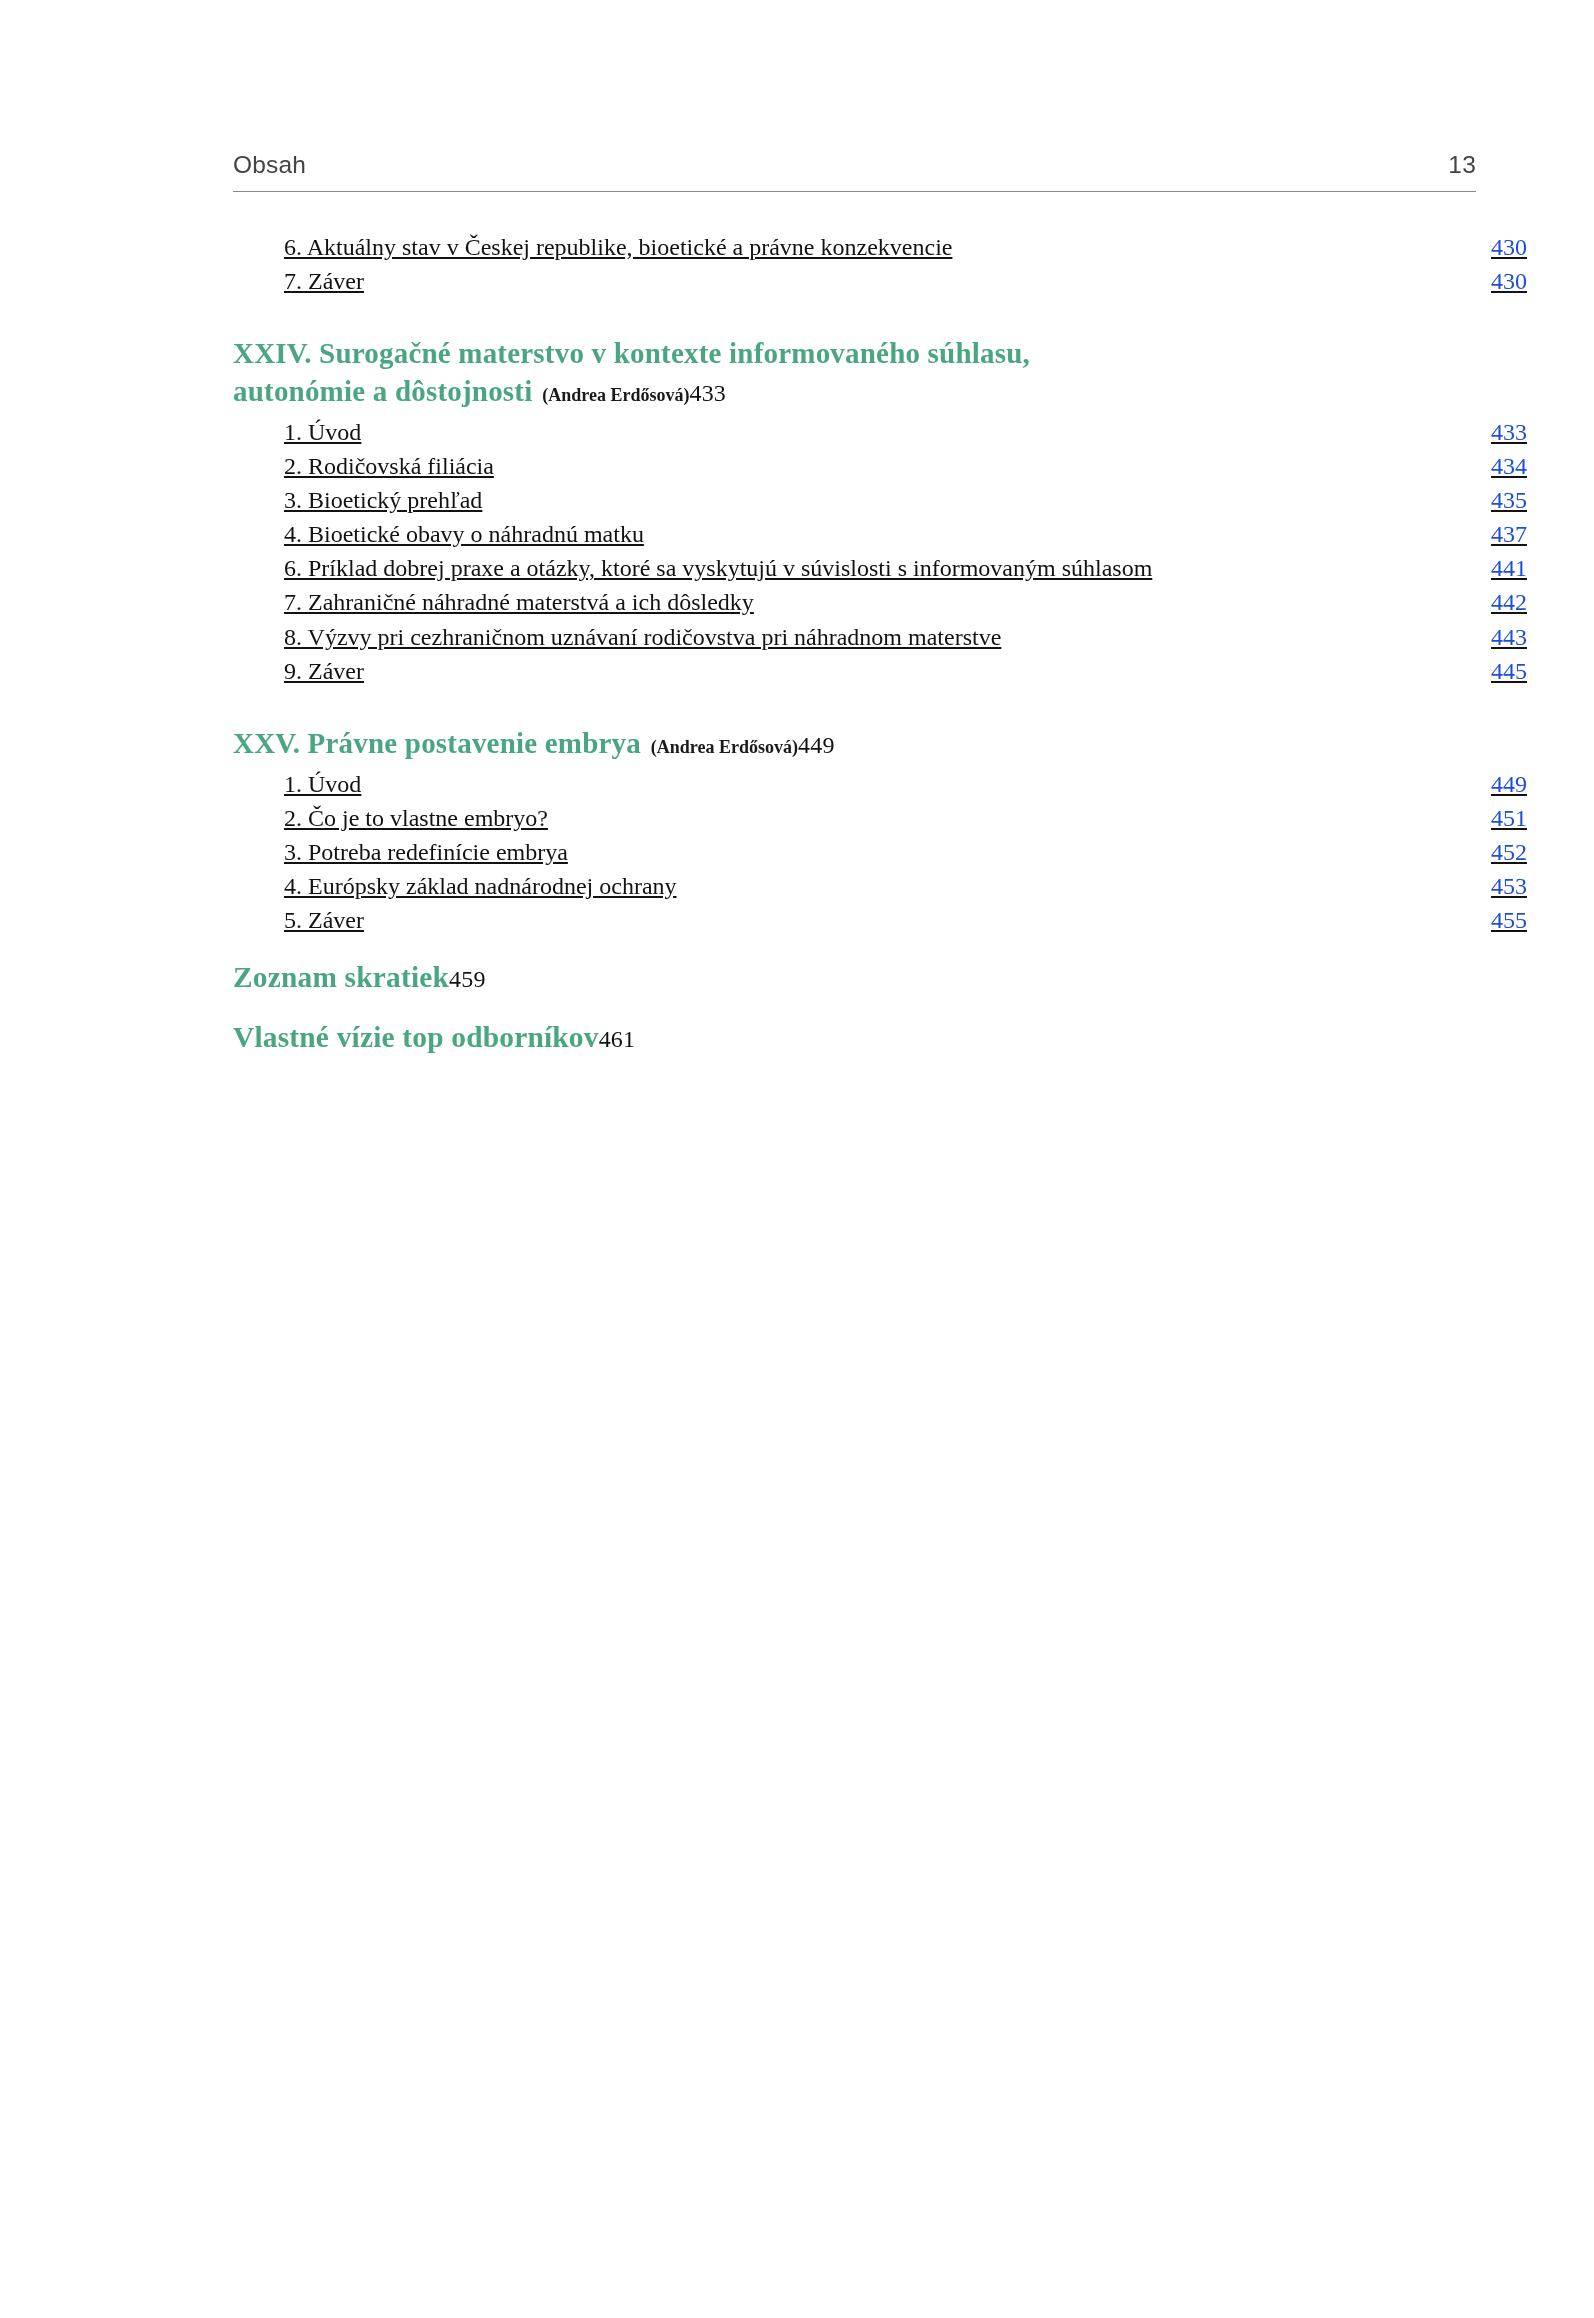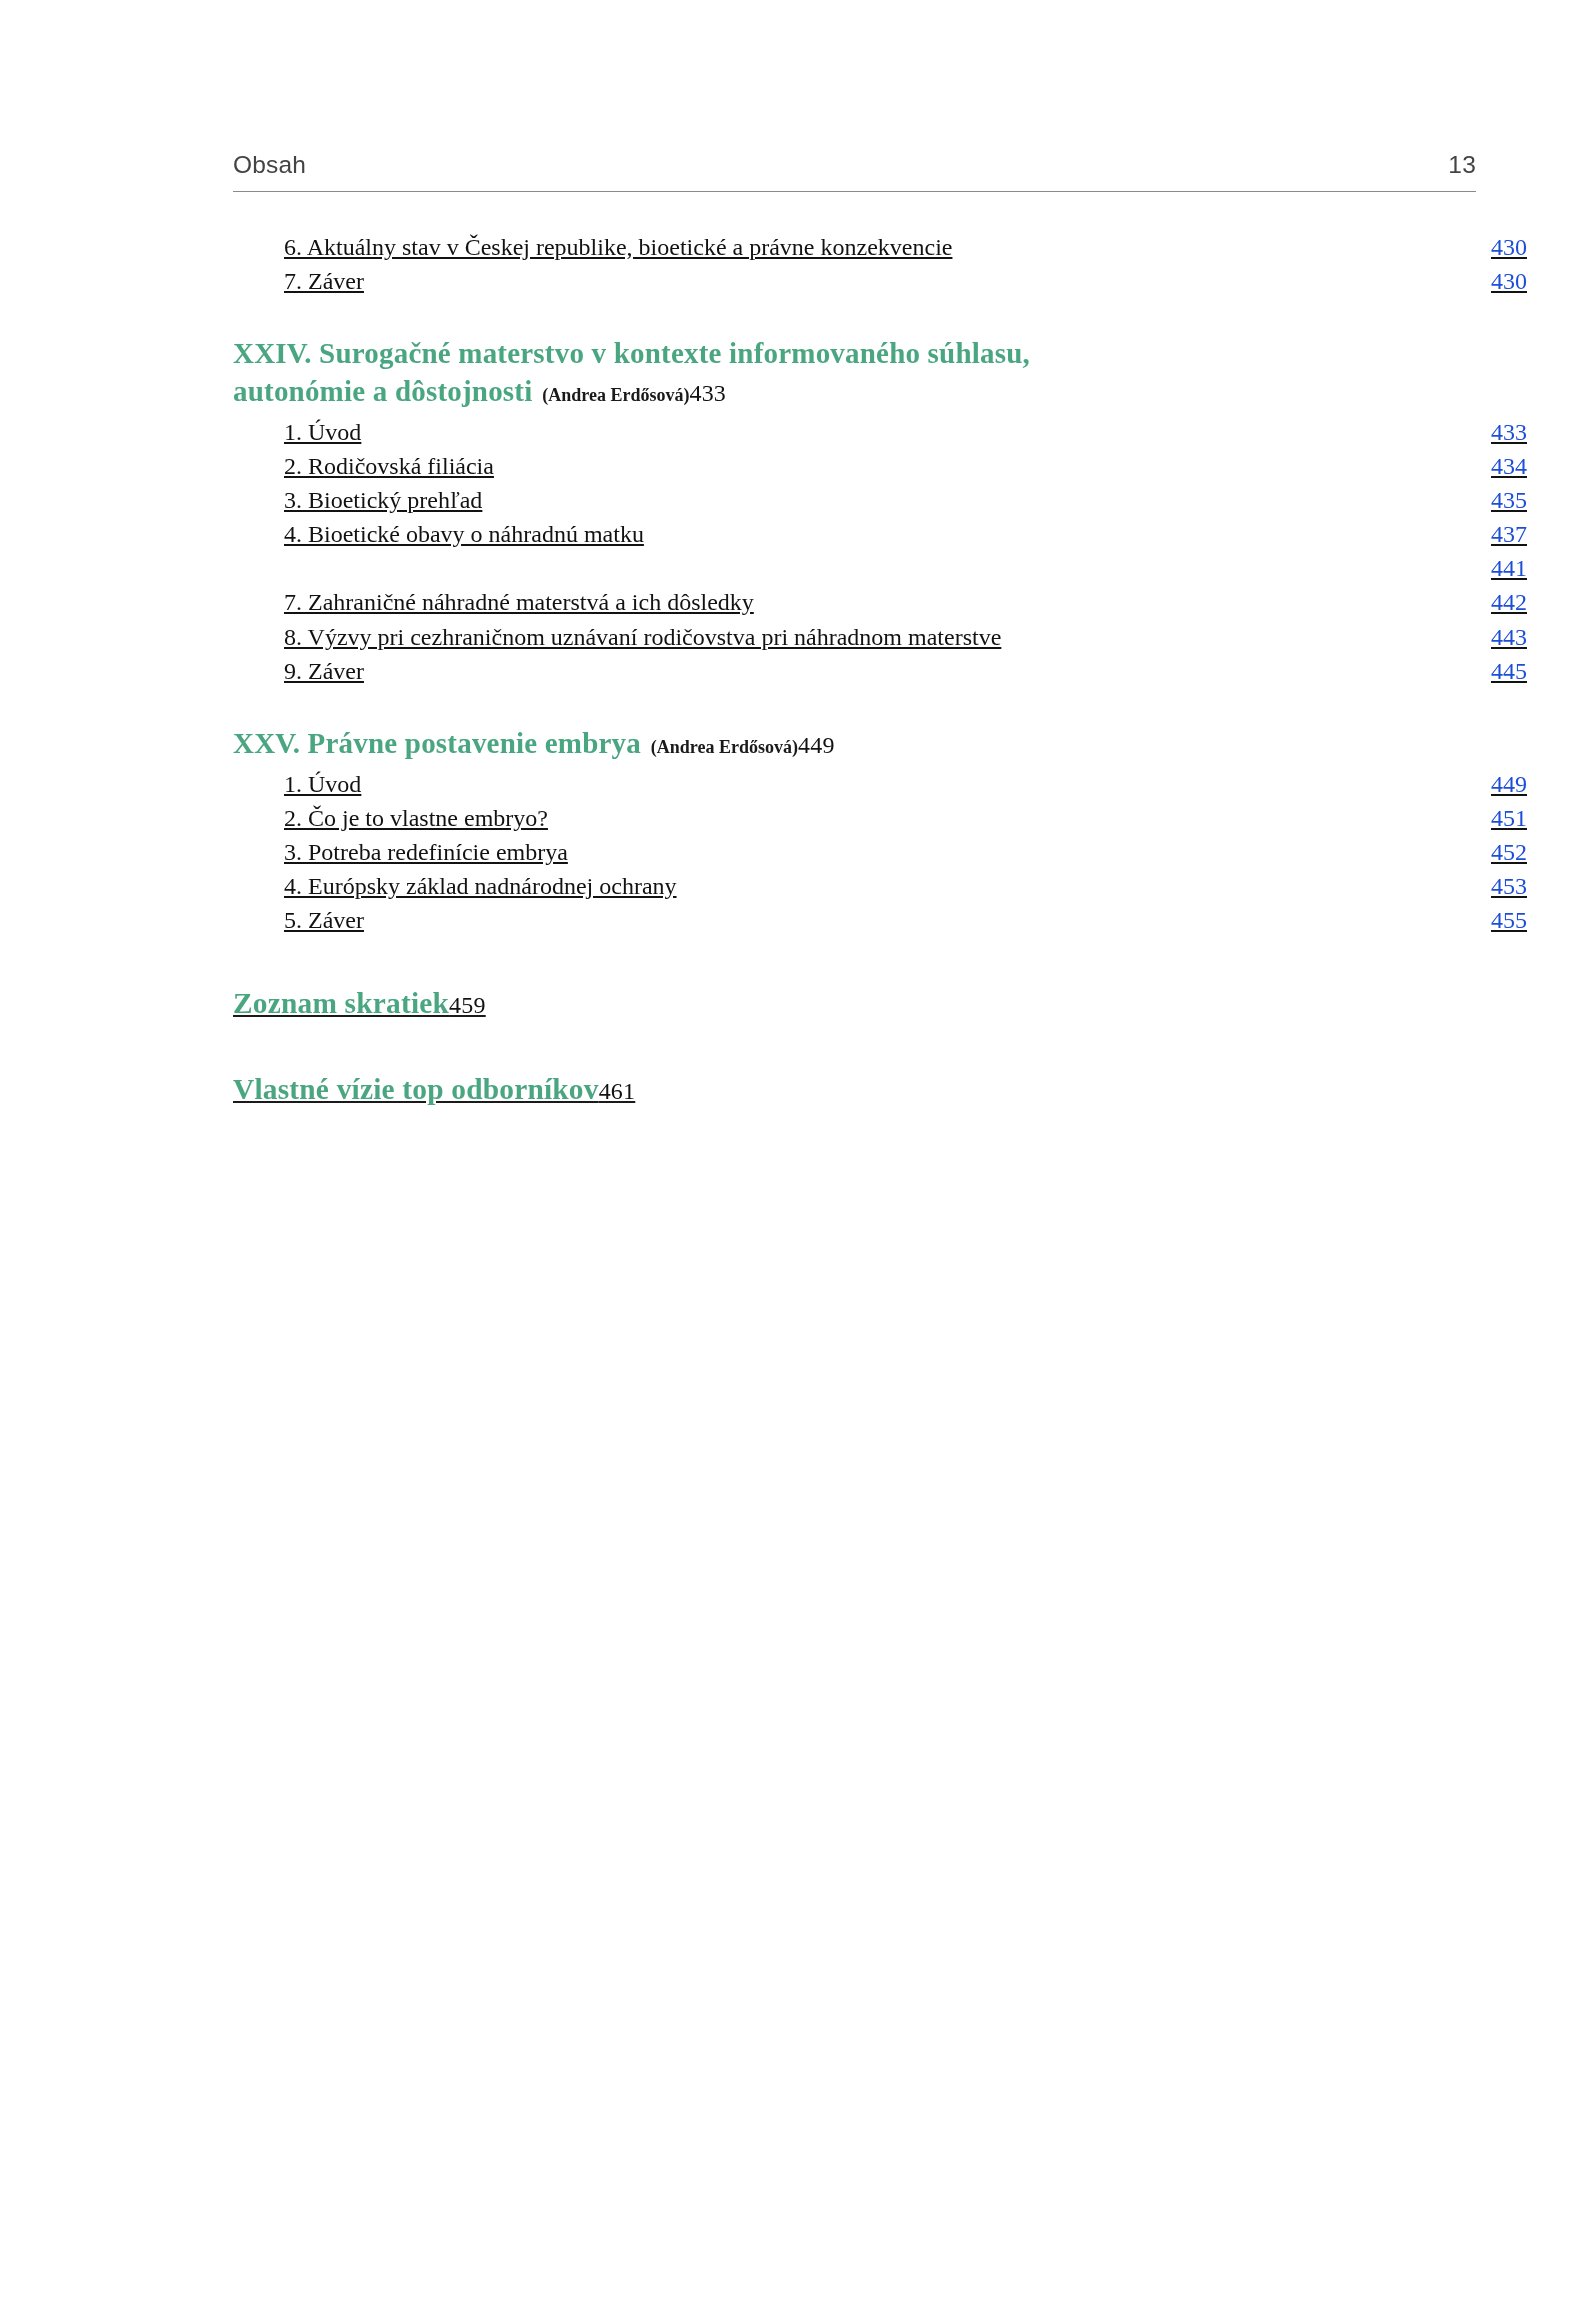--- a/index.html
+++ b/index.html
@@ -95,22 +95,21 @@
   .chapter-line2 {
     display: flex;
     align-items: baseline;
     width: 100%;
   }
   .group { margin-bottom: 3.3px; }
 
   .top-group { margin-top: 38px; }
 
   .section-major {
-    margin-top: 47px;
-    text-decoration: underline;
+    margin-top: 21px;
   }
   .section-major .chapter { font-size: 29.4px; }
 </style>
 </head>
 <body>
 
 <div class="page">
   <div class="content">
 
     <div class="runhead">
@@ -148,20 +147,21 @@
       </div>
       <div class="row sub">
         <span class="label">3. Bioetický prehľad</span>
         <span class="pagenum">435</span>
       </div>
       <div class="row sub">
         <span class="label">4. Bioetické obavy o náhradnú matku</span>
         <span class="pagenum">437</span>
       </div>
       <div class="row sub">
+        <span class="label">6. Príklad dobrej praxe a otázky, ktoré sa vyskytujú v súvislosti s informovaným súhlasom</span>
         <span class="pagenum">441</span>
       </div>
       <div class="row sub">
         <span class="label">7. Zahraničné náhradné materstvá a ich dôsledky</span>
         <span class="pagenum">442</span>
       </div>
       <div class="row sub">
         <span class="label">8. Výzvy pri cezhraničnom uznávaní rodičovstva pri náhradnom materstve</span>
         <span class="pagenum">443</span>
       </div>

